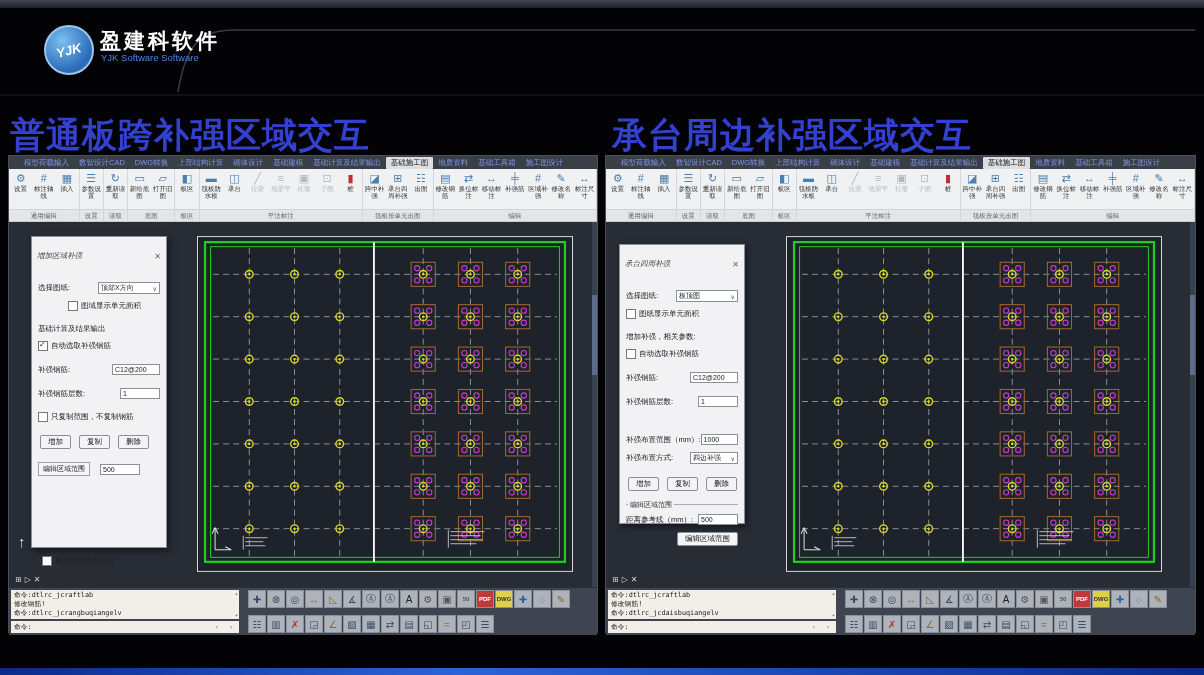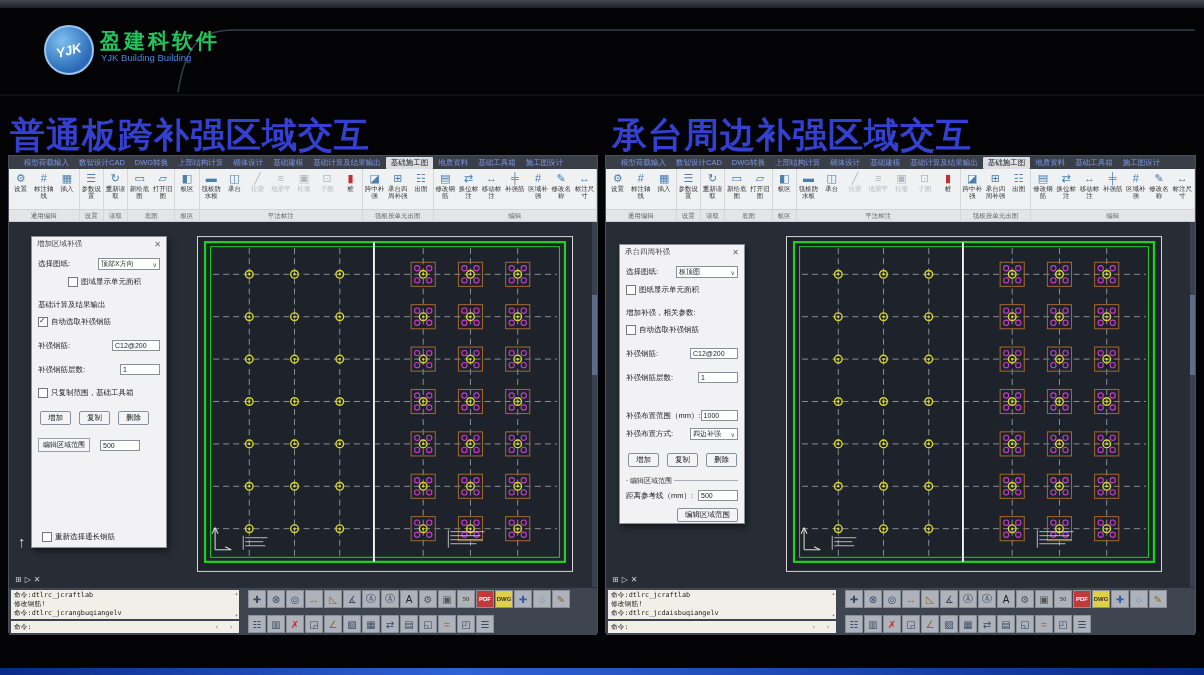--- a/index.html
+++ b/index.html
@@ -33,21 +33,21 @@
           border-top:1px solid #d0d2d6;white-space:nowrap;overflow:hidden;}
   .main{position:relative;height:365px;background:#272c35;overflow:hidden;}
   .canvas{position:absolute;top:14px;width:376px;height:336px;background:#1d222b;}
   .vscroll{position:absolute;right:0;top:0;width:5px;height:100%;background:#39414f;}
   .vthumb{position:absolute;top:20%;height:22%;left:0;right:0;background:#5d6c8a;}
   .mbicons{position:absolute;left:6px;bottom:3px;font-size:8px;color:#cfd3da;}
   .mbicons span{margin-right:3px;}
   .ucs-left{position:absolute;left:9px;bottom:38px;color:#d8d8d8;font-size:15px;line-height:14px;}
   
   .dialog{position:absolute;background:#f2f2f4;border:1px solid #8a8f99;box-shadow:2px 3px 6px rgba(0,0,0,.5);box-sizing:border-box;}
-  .dtitle{height:14px;display:flex;justify-content:space-between;align-items:center;padding:0 5px;font-size:7.5px;color:#444;}
+  .dtitle{height:14px;display:flex;justify-content:space-between;align-items:center;padding:12px 5px;font-size:7.5px;color:#444;font-style:italic;}
   .dclose{color:#666;font-size:8px;cursor:default;}
   .dbody{position:relative;padding:0 6px;height:calc(100% - 14px);box-sizing:border-box;}
   .drow{display:flex;align-items:center;margin-top:7px;font-size:7.5px;color:#222;}
   .dlab{white-space:nowrap;}
   .combo{margin-left:auto;width:62px;height:12px;border:1px solid #8a8f99;background:#fff;display:flex;
          align-items:center;justify-content:space-between;padding:0 2px;font-size:7px;box-sizing:border-box;}
   .combo.small{width:48px;}
   .combo .arr{color:#555;font-size:6px;}
   .cb{width:8px;height:8px;border:1px solid #777;background:#fff;display:inline-block;margin-right:3px;position:relative;flex:none;}
   .cb.on::after{content:"✓";position:absolute;left:0;top:-2px;font-size:8px;color:#222;}
@@ -86,22 +86,22 @@
   <div class="top-strip"></div>
 
   <svg class="swoosh" width="1204" height="100">
     <path d="M 178,92 C 186,42 202,30 234,30 L 1195,30" stroke="#363d4a" stroke-width="1.5" fill="none"></path>
     <path d="M 0,95 L 1204,95" stroke="#1b1f27" stroke-width="1" fill="none"></path>
   </svg>
 
   <div class="logo-badge">
     <span>YJK</span>
   </div>
-  <div class="brand-cn" style="color: #22c55e;">盈建科软件</div>
-  <div class="brand-en" style="color: rgb(74, 134, 224);">YJK Building Building</div>
+  <div class="brand-cn" style="color: #ffffff;">盈建科软件</div>
+  <div class="brand-en" style="color: rgb(74, 134, 224);">YJK Software Software</div>
 
   <div class="subtitle" style="left: 10px; color: rgb(51, 64, 208);">普通板跨补强区域交互</div>
   <div class="subtitle" style="left: 612px; color: rgb(51, 64, 208);">承台周边补强区域交互</div>
 
   <div class="cadwin" style="left:8px;width:590px">
       <div class="tabbar">
         <span class="tab">模型荷载输入</span>
         <span class="tab">数智设计CAD</span>
         <span class="tab">DWG转换</span>
         <span class="tab">上部结构计算</span>
@@ -506,21 +506,21 @@
             <div class="drow" style="margin-top: 13px;">
               <span class="dlab">补强钢筋:</span>
               <span class="ibox">C12@200</span>
             </div>
             <div class="drow" style="margin-top: 13px;">
               <span class="dlab">补强钢筋层数:</span>
               <span class="ibox w40">1</span>
             </div>
             <div class="drow" style="margin-top: 13px;">
               <span class="cb"></span>
-              <span class="dlab">只复制范围，基础工具箱</span>
+              <span class="dlab">只复制范围，不复制钢筋</span>
             </div>
             <div class="drow btnrow" style="margin-top: 13px;">
               <span class="dbtn">增加</span>
               <span class="dbtn">复制</span>
               <span class="dbtn">删除</span>
             </div>
             <div class="drow" style="margin-top: 13px;">
               <span class="btnlabel">编辑区域范围</span>
               <span class="ibox w40" style="margin-left: 10px;">500</span>
             </div>

